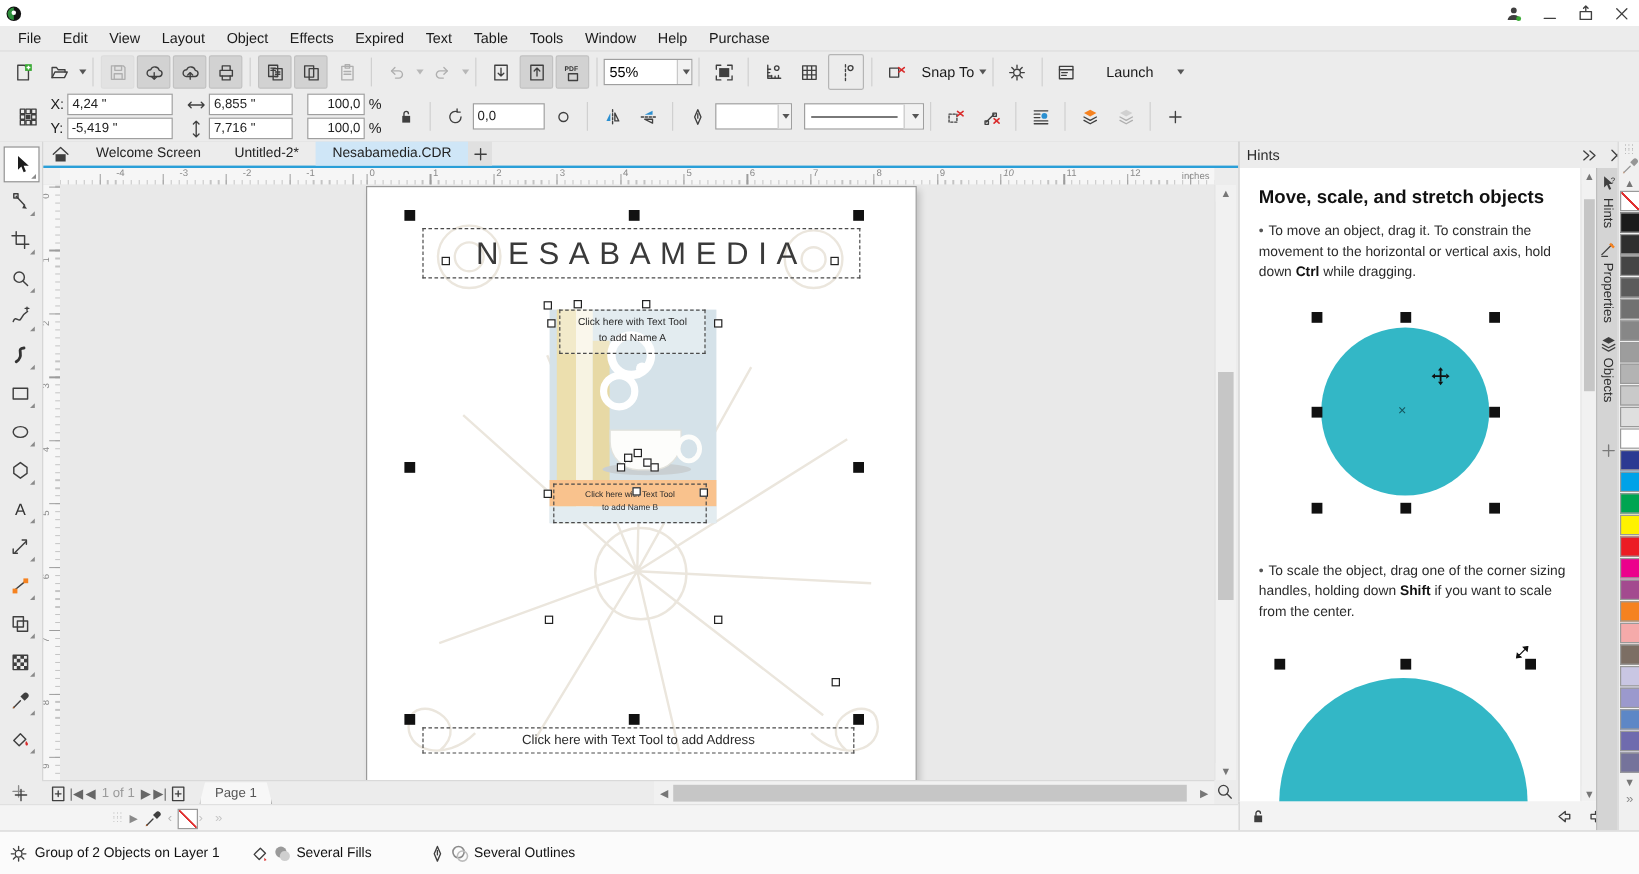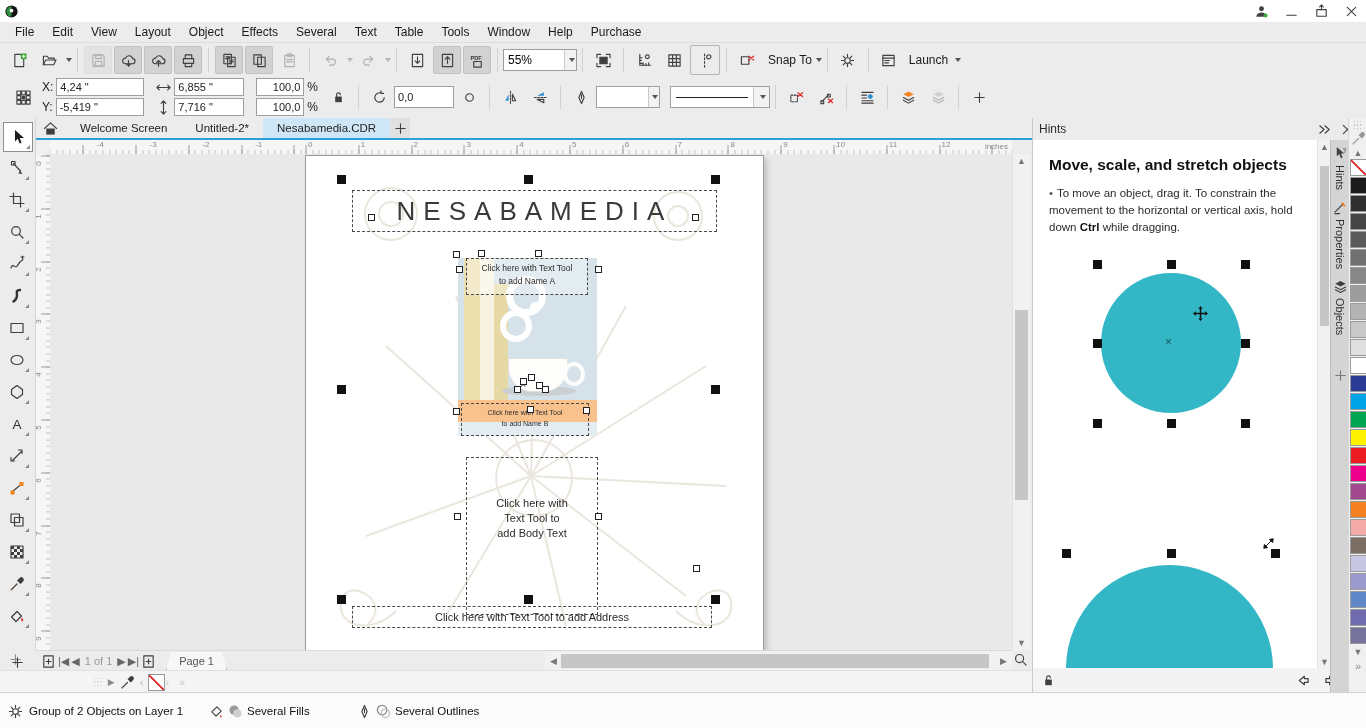--- a/index.html
+++ b/index.html
@@ -130,21 +130,21 @@
     </span>
 </div>
 
 <div class="menubar">
     <span class="menu-item">File</span>
     <span class="menu-item">Edit</span>
     <span class="menu-item">View</span>
     <span class="menu-item">Layout</span>
     <span class="menu-item">Object</span>
     <span class="menu-item">Effects</span>
-    <span class="menu-item">Several</span>
+    <span class="menu-item">Expired</span>
     <span class="menu-item">Text</span>
     <span class="menu-item">Table</span>
     <span class="menu-item">Tools</span>
     <span class="menu-item">Window</span>
     <span class="menu-item">Help</span>
     <span class="menu-item">Purchase</span>
   </div>
 
 <div class="toolbar">
   <span class="tbtn" data-icon="new-doc">
@@ -292,21 +292,21 @@
         <path d="M8 1.5v2.5M8 12v2.5M1.5 8H4M12 8h2.5M3.4 3.4L5.2 5.2M10.8 10.8l1.8 1.8M12.6 3.4l-1.8 1.8M5.2 10.8l-1.8 1.8" class="s"></path>
       </svg>
     </span>
   <span class="tsep"></span>
   <span class="tbtn" data-icon="launcher">
       <svg viewBox="0 0 16 16">
         <rect x="2" y="2.5" width="12" height="11" class="s"></rect>
         <path d="M2 5.5h12M4 8h5M4 10.5h4" class="s"></path>
       </svg>
     </span>
-  <span class="lbl" style="margin:0 5px">Launch</span>
+  <span class="lbl" style="margin:0 18px">Launch</span>
     <span class="caret"></span>
 </div>
 
 <div class="propbar">
   <span class="tbtn noflag" data-icon="pos-grid">
       <svg viewBox="0 0 16 16">
         <rect x="1" y="1" width="4" height="4" class="s"></rect>
         <rect x="6" y="1" width="4" height="4" class="s"></rect>
         <rect x="11" y="1" width="4" height="4" class="s"></rect>
         <rect x="1" y="6" width="4" height="4" class="s"></rect>
@@ -645,25 +645,20 @@
 
   <div class="dashedbox" style="left:302px;top:36px;width:363px;height:40px;font-size:26px;letter-spacing:8px;line-height:40px;color:#3a3a3a">NESABAMEDIA</div>
   <div class="dashedbox" style="left:416px;top:104px;width:120px;height:32px;font-size:8.5px;line-height:13px;padding-top:3px;background:rgba(255,255,255,.35)">
     <div>Click here with Text Tool</div>
     <div>to add Name A</div>
   </div>
   <div class="dashedbox" style="left:411px;top:249px;width:126px;height:28px;font-size:7px;line-height:11px;padding-top:3px">
     <div>Click here with Text Tool</div>
     <div>to add Name B</div>
   </div>
-  <div class="dashedbox" style="left:416px;top:303px;width:130px;height:118px;font-size:11px;line-height:15px;padding-top:38px">
-    <div>Click here with</div>
-    <div>Text Tool to</div>
-    <div>add Body Text</div>
-  </div>
   <div class="dashedbox" style="left:302px;top:452px;width:358px;height:20px;font-size:11px;line-height:20px">Click here with Text Tool to add Address</div>
   <span class="abs" style="left:470px;top:224px;font-size:11px;color:#222">×</span>
 <div class="selh" style="left: 287px; top: 21px;"></div>
     <div class="selh" style="left: 474px; top: 21px;"></div>
     <div class="selh" style="left: 661px; top: 21px;"></div>
     <div class="selh" style="left: 287px; top: 231px;"></div>
     <div class="selh" style="left: 661px; top: 231px;"></div>
     <div class="selh" style="left: 287px; top: 441px;"></div>
     <div class="selh" style="left: 474px; top: 441px;"></div>
     <div class="selh" style="left: 661px; top: 441px;"></div>
@@ -710,20 +705,21 @@
 <div class="hints-body">
   <div class="hints-heading">Move, scale, and stretch objects</div>
   <div class="bullet" style="top:45px"><span class="bdot">•</span><span>To move an object, drag it. To constrain the movement to the horizontal or vertical axis, hold down </span><b>Ctrl</b><span> while dragging.</span></div>
   <div class="teal c1" style="left: 68px; top: 133px; width: 140px; height: 140px; background: rgb(51, 183, 198);"></div>
   <span class="abs" style="left:132px;top:195px;font-size:12px;color:#14565e">×</span>
   <span class="abs" data-icon="move-cursor" style="left:160px;top:166px">
       <svg viewBox="0 0 16 16">
         <path d="M8 0l2.3 3H5.7zM8 16l2.3-3H5.7zM0 8l3-2.3v4.6zM16 8l-3-2.3v4.6zM7.2 2.8h1.6v10.4H7.2zM2.8 7.2h10.4v1.6H2.8z" fill="#111"></path>
       </svg>
     </span>
+  <div class="bullet" style="top:328px"><span class="bdot">•</span><span>To scale the object, drag one of the corner sizing handles, holding down </span><b>Shift</b><span> if you want to scale from the center.</span></div>
   <div class="teal c2" style="left: 33px; top: 425px; width: 207px; height: 207px; background: rgb(51, 183, 198);"></div>
   <span class="abs" data-icon="diag-arrow" style="left:228px;top:396px">
       <svg viewBox="0 0 16 16">
         <path d="M3 13L13 3M3 13l.6-4L7 12.4zM13 3l-4 .6L12.4 7z" fill="#111" stroke="#111" stroke-width="1"></path>
       </svg>
     </span>
 
   <div class="sbar" style="right:0;top:0;width:13px;height:528px;border-left:1px solid #e4e4e4">
     <span class="sarrow" style="left:0;top:0;width:13px;height:13px">▲</span>
     <div class="sthumb" style="left:2px;top:26px;width:9px;height:160px"></div>

